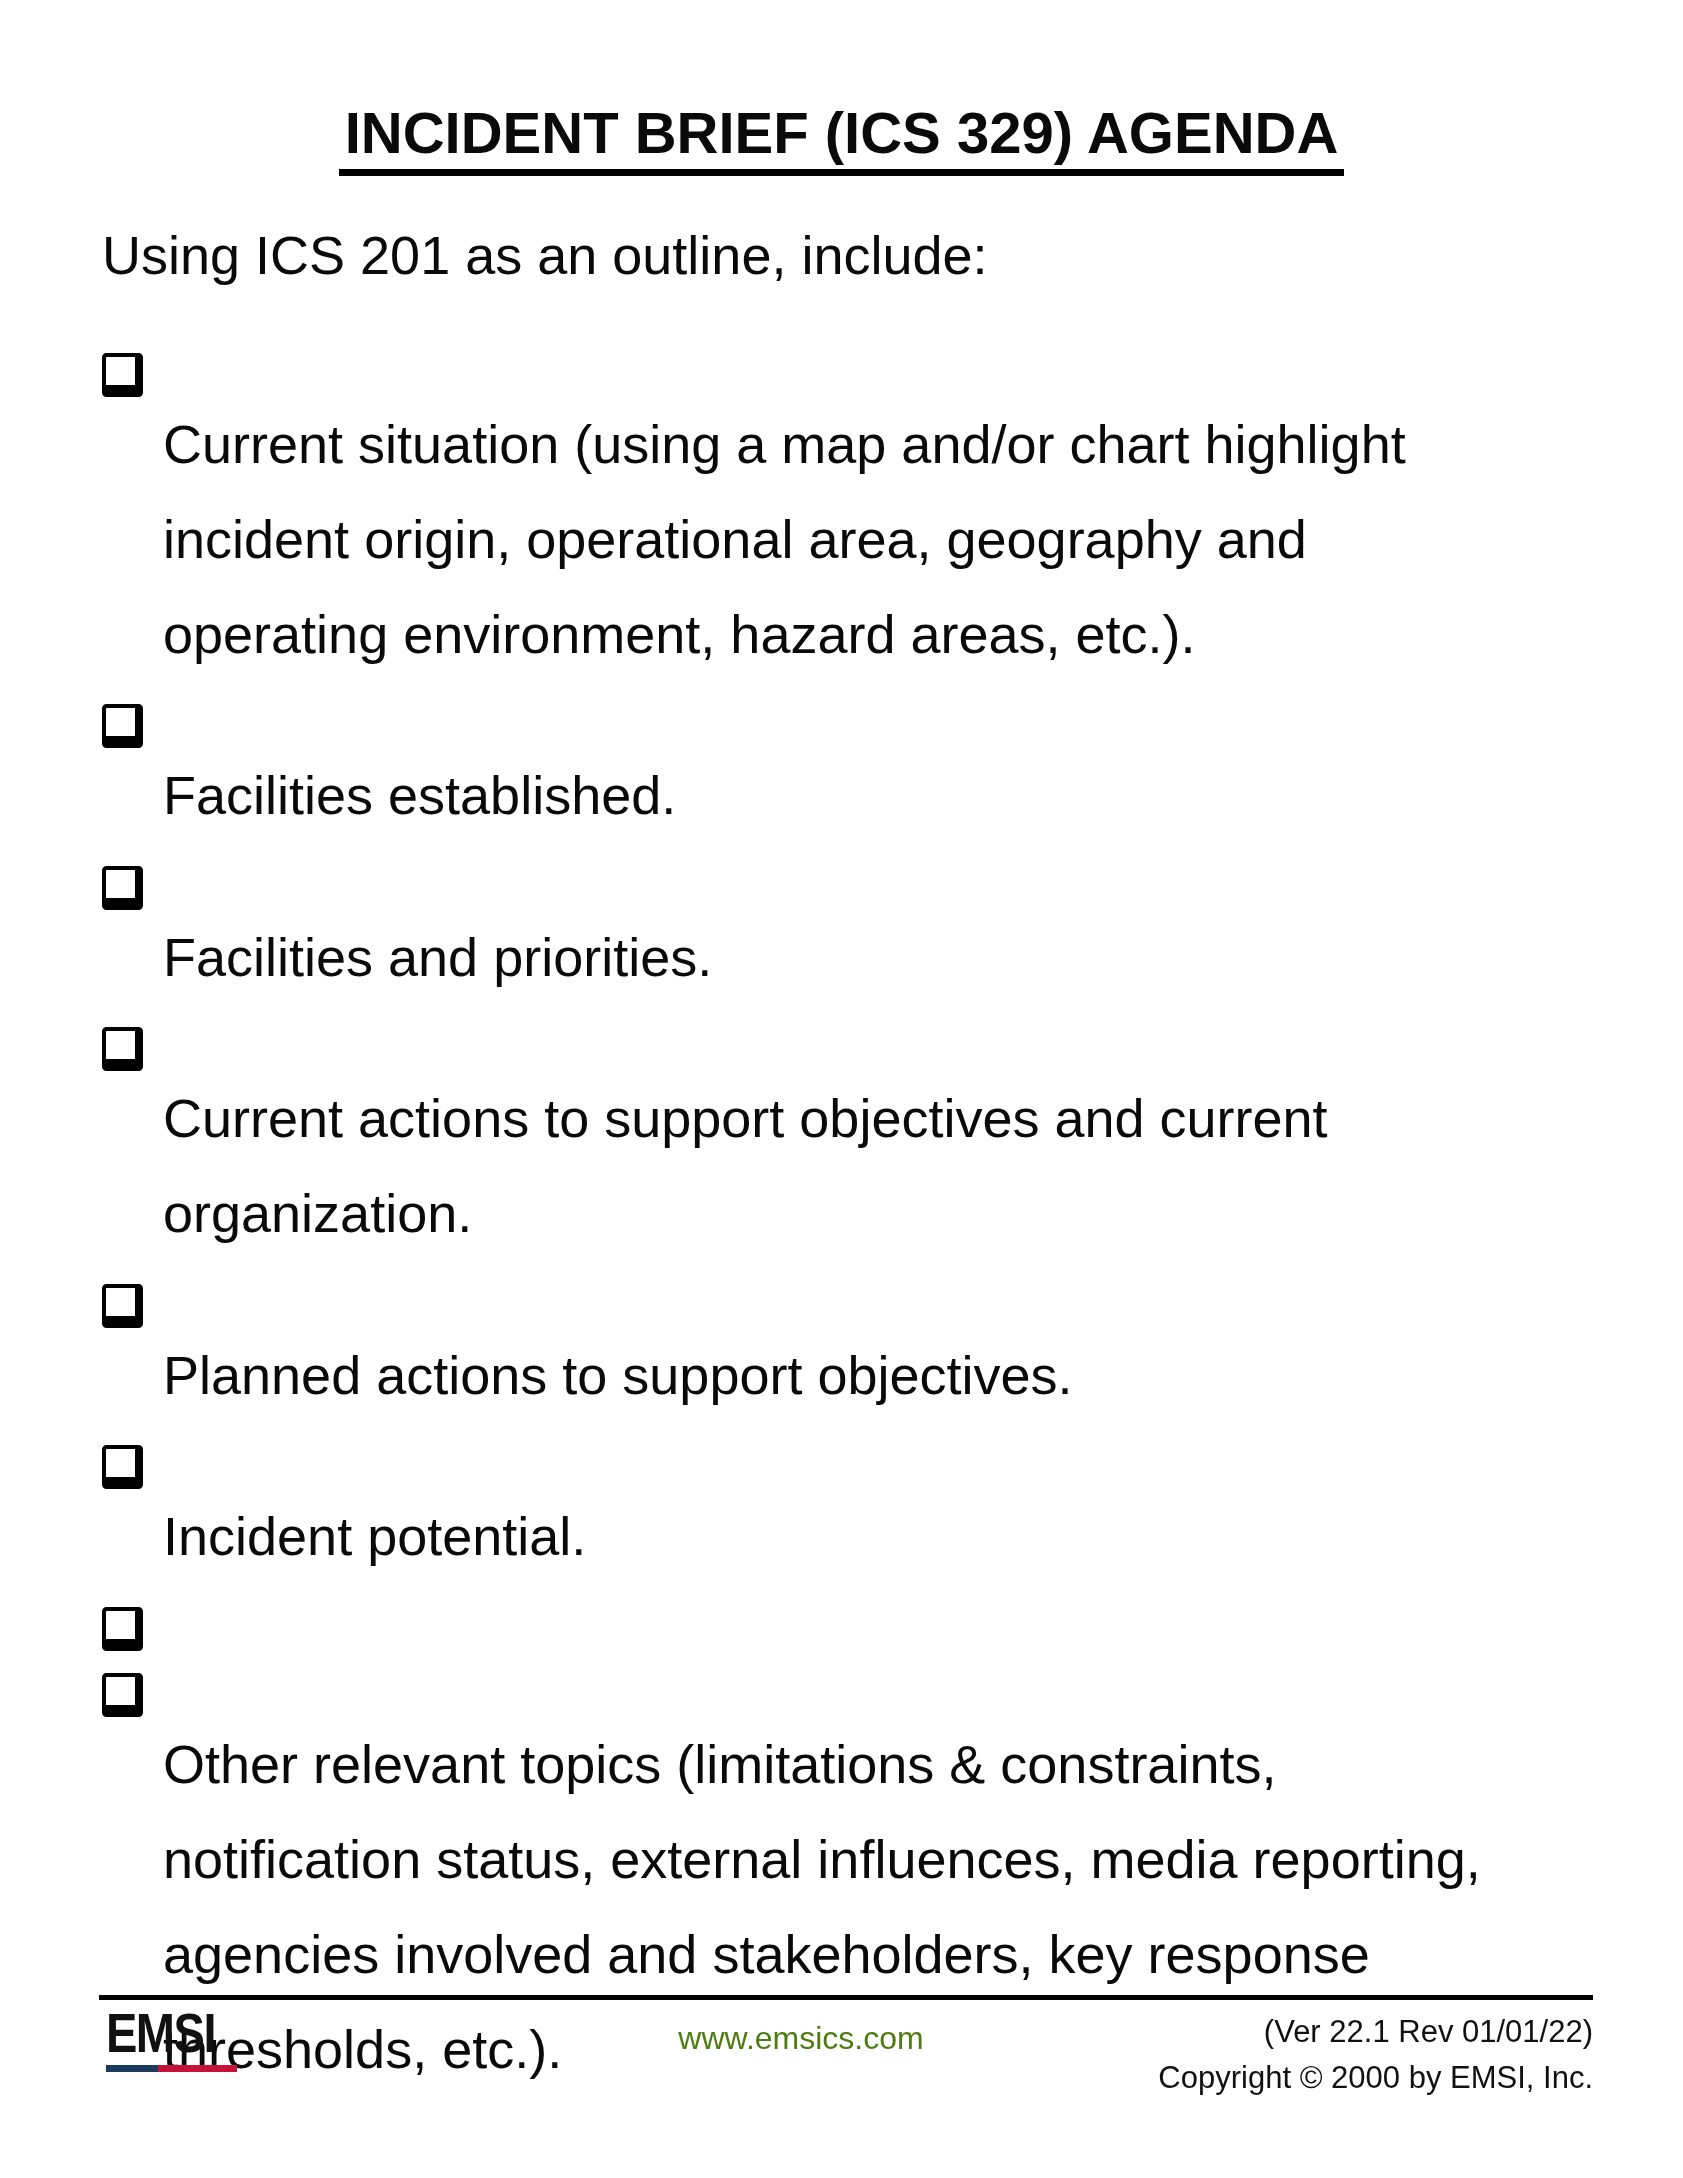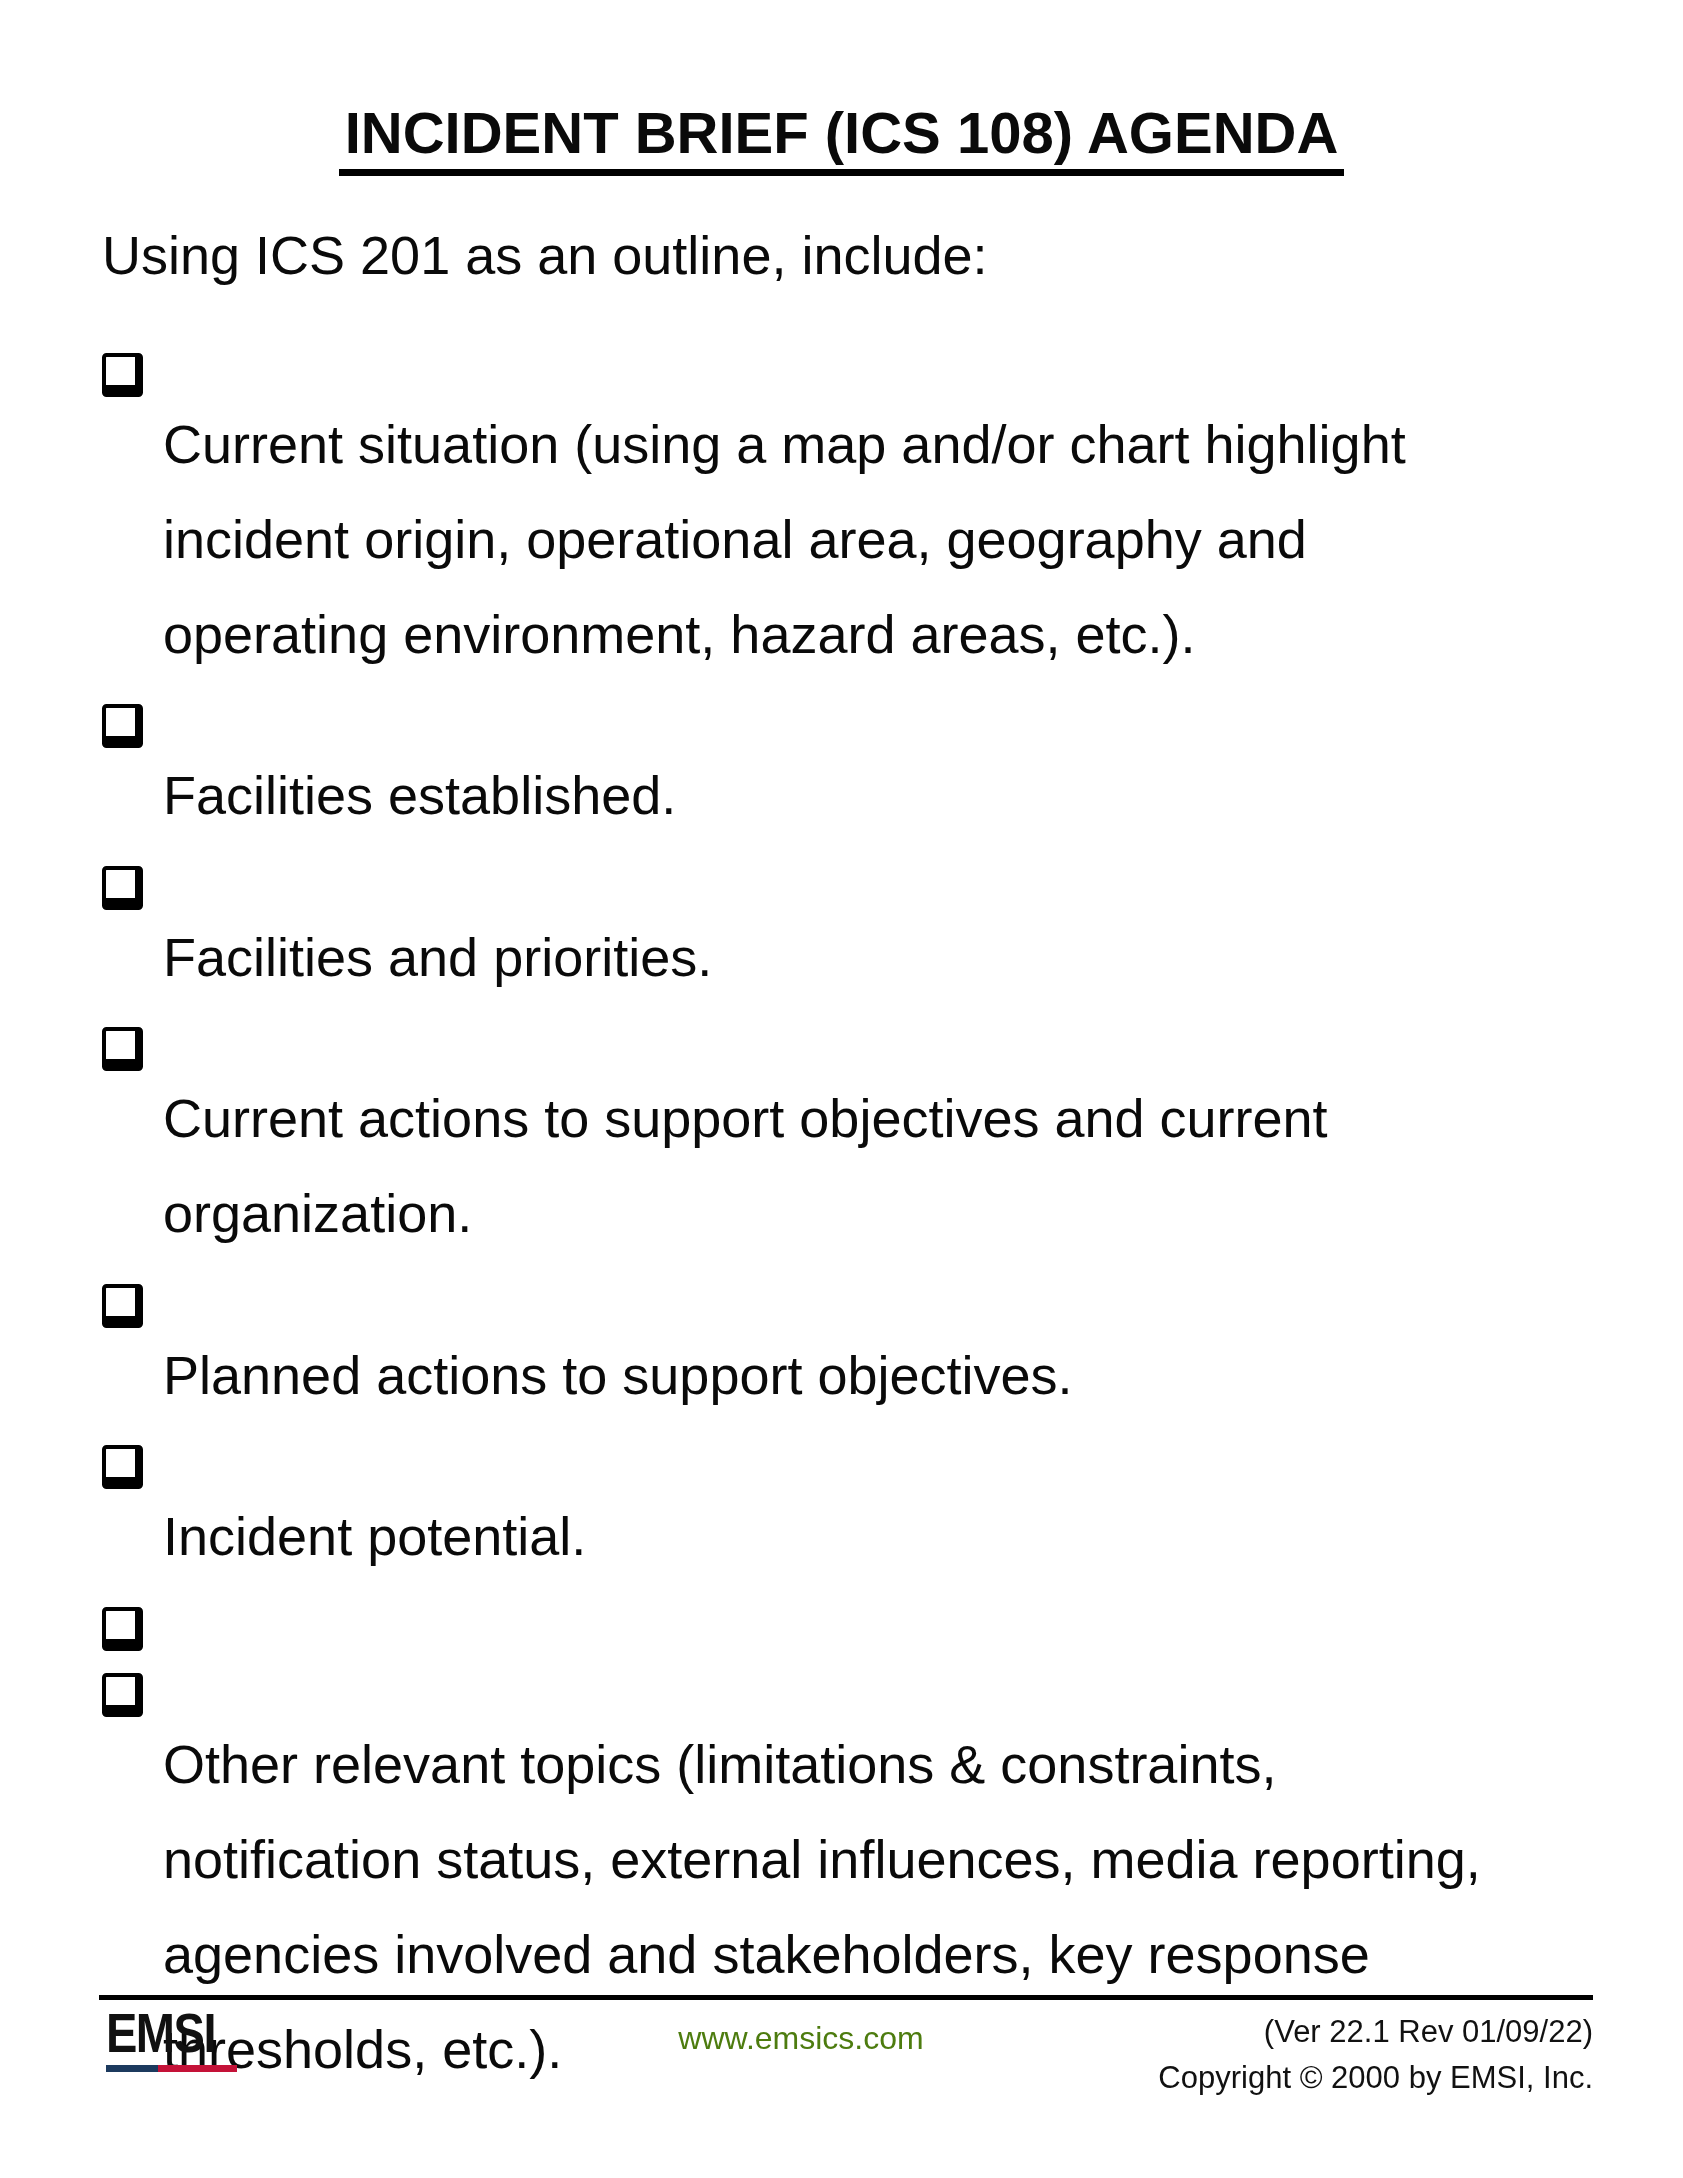--- a/index.html
+++ b/index.html
@@ -53,21 +53,21 @@
   }
   .ver-block{
     position:absolute;right:90px;top:2009px;text-align:right;
     font-size:31px;line-height:46px;color:#111;
   }
 </style>
 </head>
 <body>
 
 <div class="title-wrap">
-  <span class="doc-title">INCIDENT BRIEF (ICS 108) AGENDA</span>
+  <span class="doc-title">INCIDENT BRIEF (ICS 329) AGENDA</span>
 </div>
 
 <div class="intro">Using ICS 201 as an outline, include:</div>
 
 <ul class="agenda">
   <li>
     <span class="cb"></span>
     <span class="li-text">Current situation (using a map and/or chart highlight incident origin, operational area, geography and operating environment, hazard areas, etc.).</span>
   </li>
   <li>
@@ -104,16 +104,16 @@
 <div class="logo">
   <span class="logo-text">EMSI</span>
   <div class="logo-bar">
     <span class="bar-navy" style="background: rgb(28, 58, 94);"></span><span class="bar-red" style="background: rgb(196, 18, 56);"></span>
   </div>
 </div>
 
 <div class="website">www.emsics.com</div>
 
 <div class="ver-block">
-  <div>(Ver 22.1 Rev 01/09/22)</div>
+  <div>(Ver 22.1 Rev 01/01/22)</div>
   <div>Copyright © 2000 by EMSI, Inc.</div>
 </div>
 
 
 </body></html>

